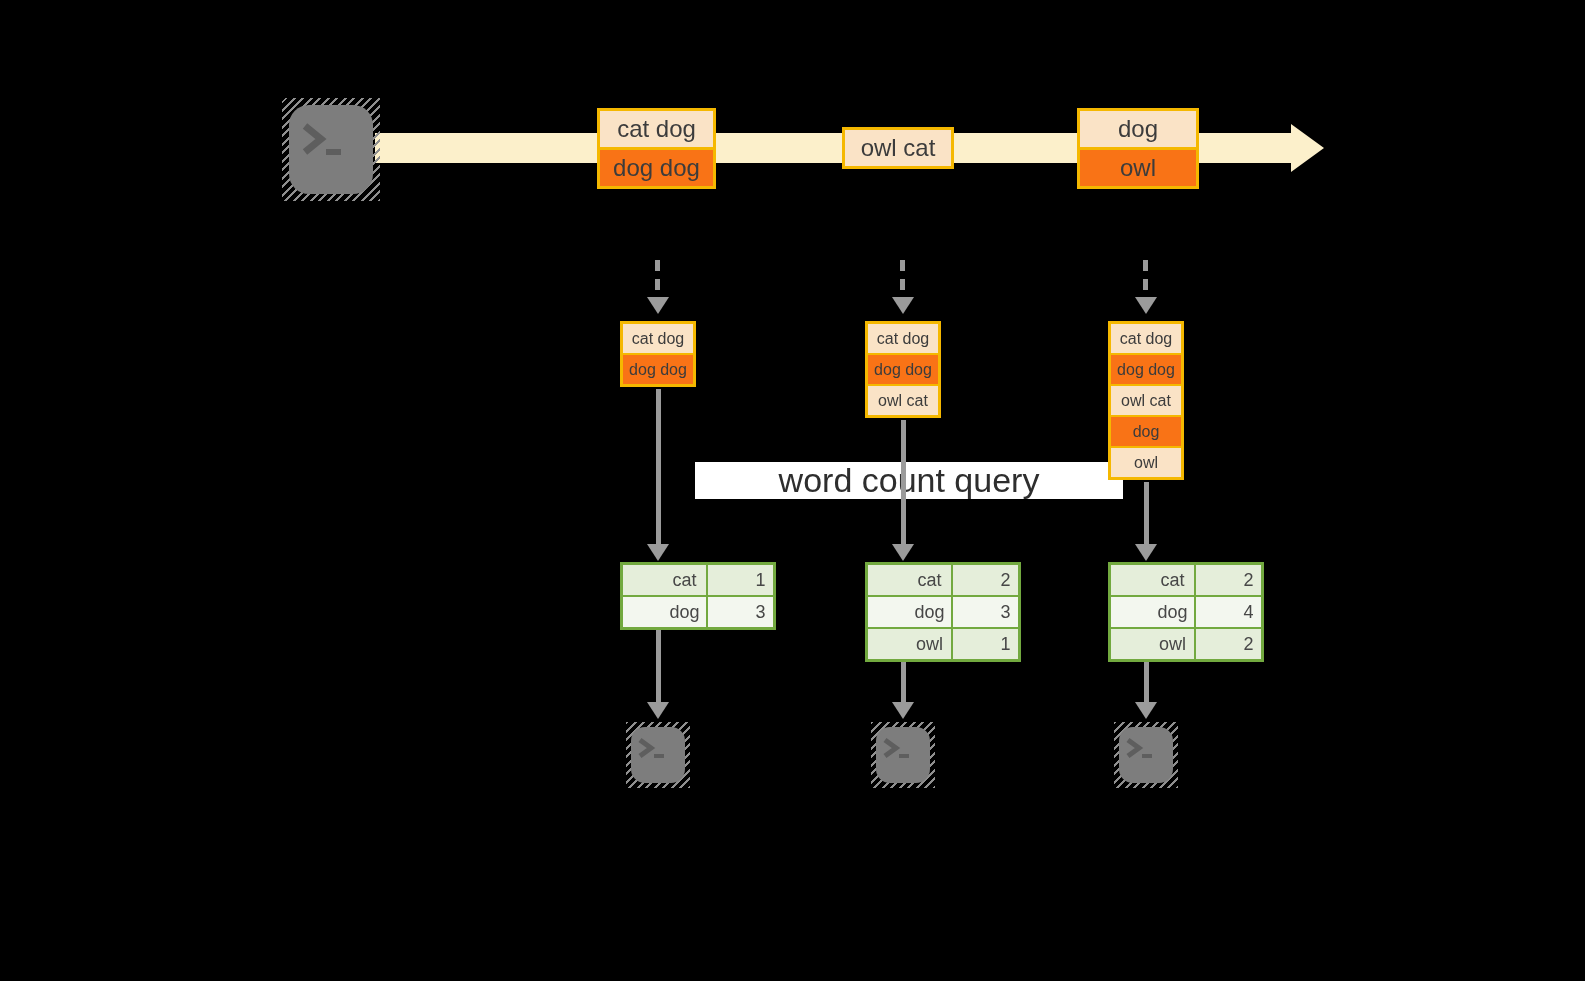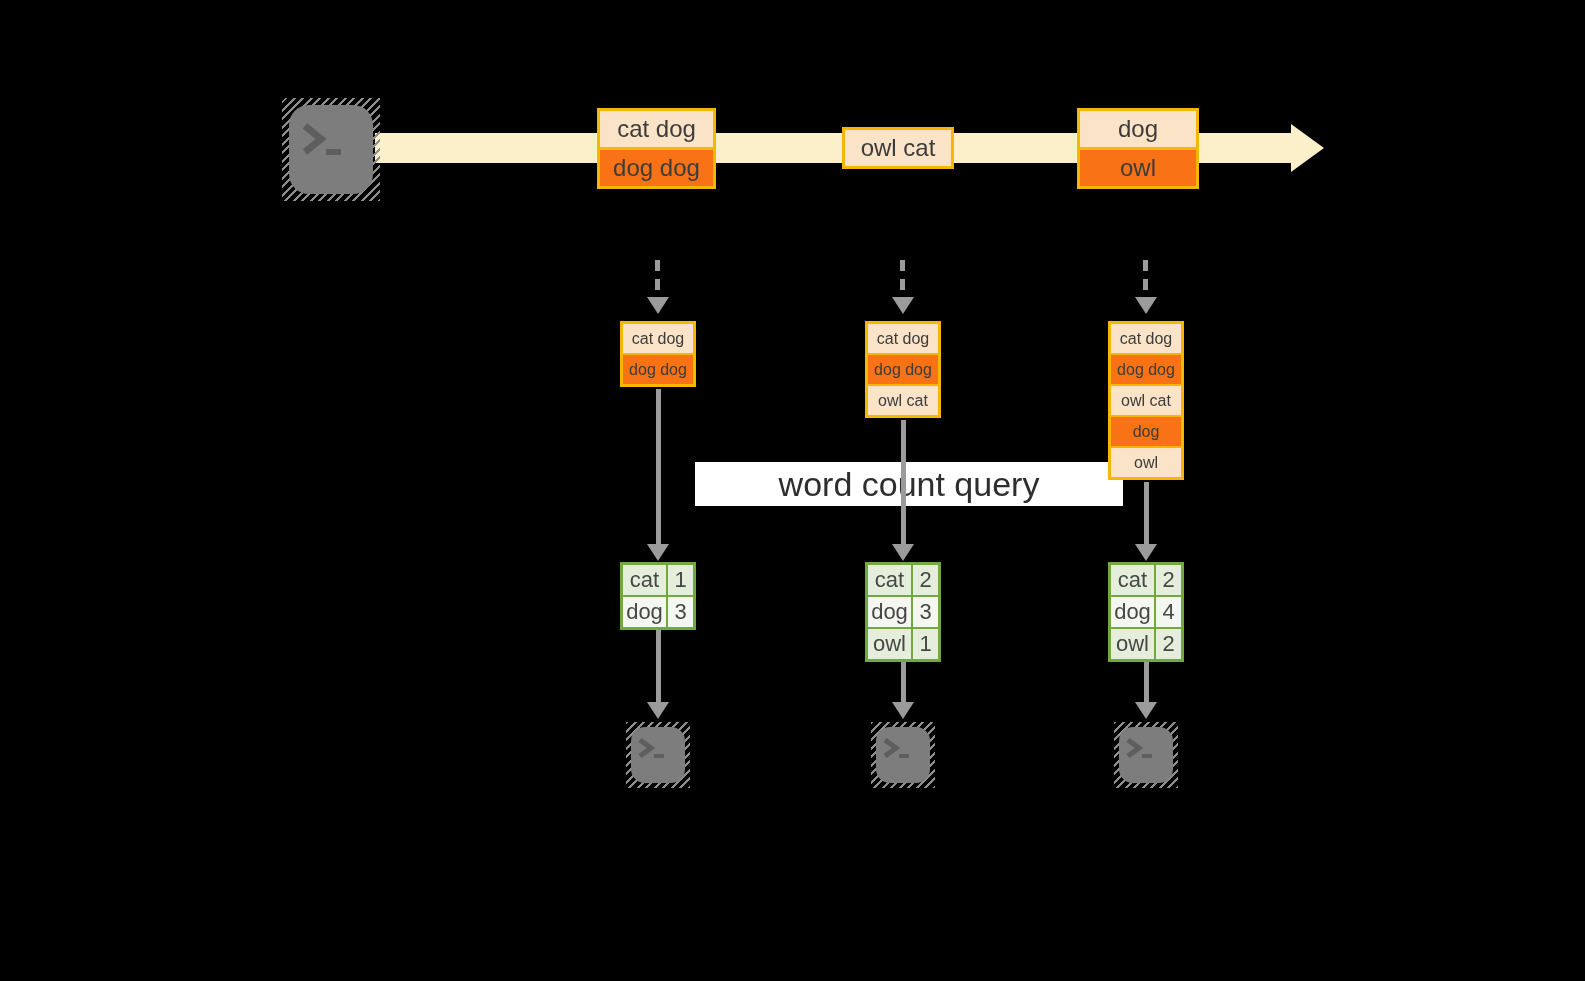--- a/index.html
+++ b/index.html
@@ -36,21 +36,21 @@
 
   
   .qbar{position:absolute;background:#ffffff;z-index:1;
     display:flex;align-items:center;justify-content:center;
     font-size:34px;color:#2e2e2e;}
 
   
   .gtable{position:absolute;border:3px solid #72A93F;background:#72A93F;
     display:flex;flex-direction:column;gap:2px;z-index:4;}
   .grow{display:flex;gap:2px;height:30px;}
-  .gcell{display:flex;align-items:center;justify-content:center;font-size:22px;color:#474747;}
+  .gcell{display:flex;align-items:center;justify-content:center;font-size:18px;color:#474747;padding-left:40px;}
   .gword{width:43px;}
   .gcount{width:25px;}
   .grow.dark .gcell{background:#E5EEDA;}
   .grow.light .gcell{background:#F3F7EF;}
 
   
   .term{position:absolute;z-index:2;
     background:repeating-linear-gradient(-45deg,#8f8f8f 0 2px,transparent 2px 6px);}
   .term-inner{position:absolute;background:#7d7d7d;}
   .term.src .term-inner{inset:7px;border-radius:20px;}
@@ -102,21 +102,21 @@
     <div class="orow dark">owl cat</div>
   </div>
   <div class="obox batch" style="left:1108px;top:321px;width:70px;">
     <div class="orow dark">cat dog</div>
     <div class="orow light">dog dog</div>
     <div class="orow dark">owl cat</div>
     <div class="orow light">dog</div>
     <div class="orow dark">owl</div>
   </div>
 
-  <div class="qbar" style="left:695px;top:462px;width:428px;height:44px;">
+  <div class="qbar" style="left:695px;top:462px;width:428px;height:37px;">
     <span>word count query</span>
   </div>
 
   <div class="vline" style="left:656px;top:389px;height:155px;"></div>
   <div class="vhead" style="left:647px;top:544px;"></div>
   <div class="vline" style="left:901px;top:420px;height:124px;"></div>
   <div class="vhead" style="left:892px;top:544px;"></div>
   <div class="vline" style="left:1144px;top:482px;height:62px;"></div>
   <div class="vhead" style="left:1135px;top:544px;"></div>
 

